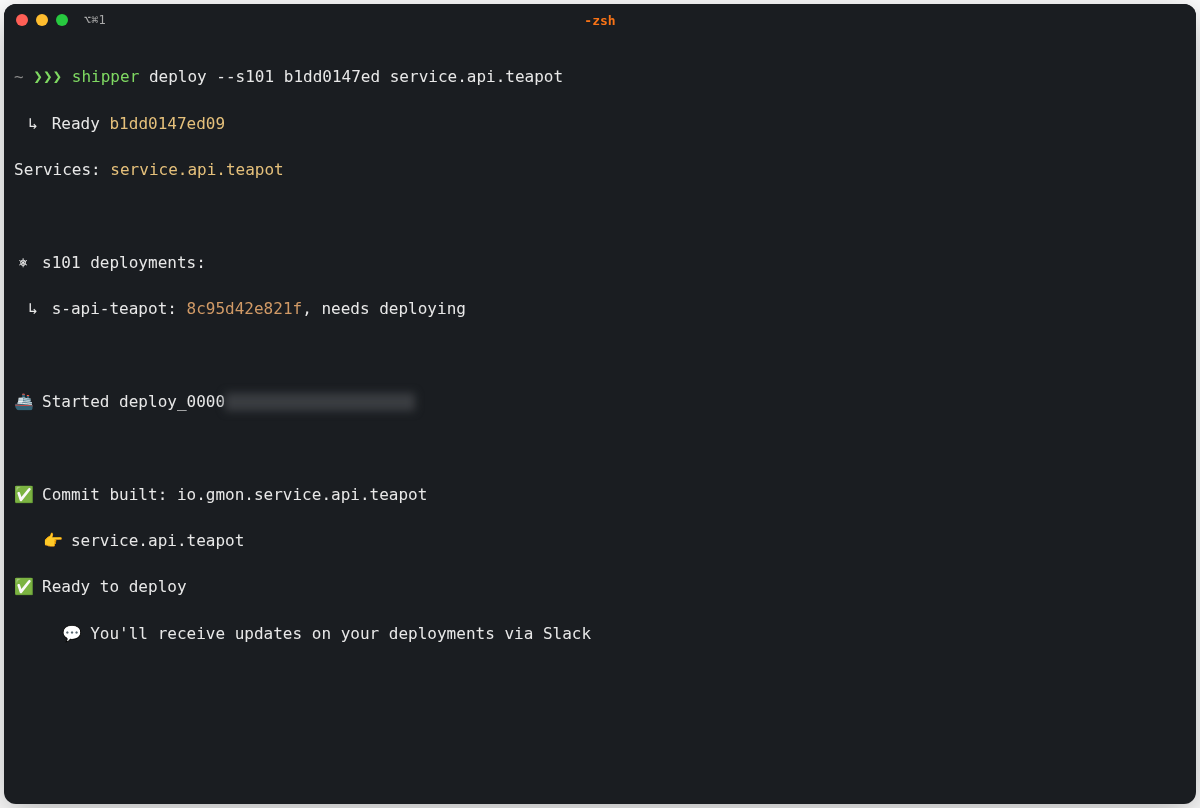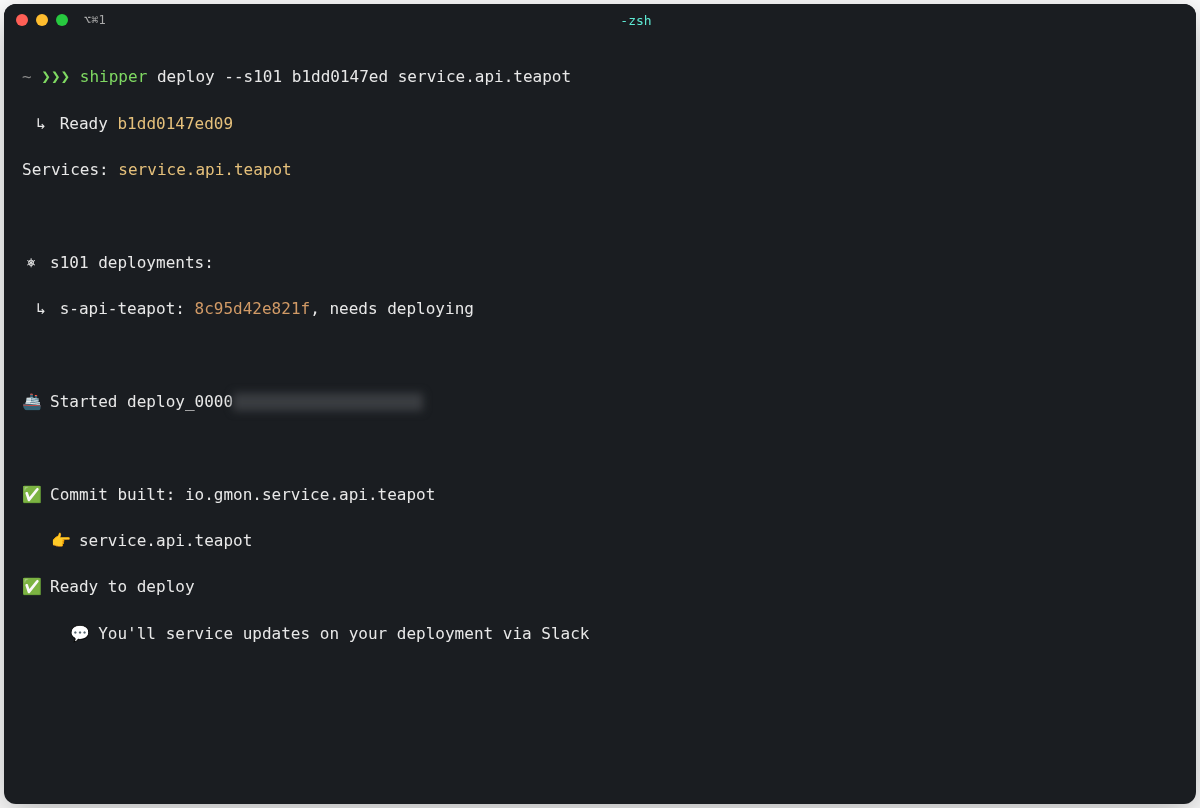--- a/index.html
+++ b/index.html
@@ -50,34 +50,32 @@
     .tab-label {
       color: #aaa;
       font-size: 12px;
       font-weight: 500;
       margin-left: 16px;
     }
     .window-title {
       position: absolute;
       left: 50%;
       transform: translateX(-50%);
-      color: #5eead4;
+      color: #f97316;
       font-size: 13px;
-      font-weight: 400;
-      margin-left: 36px;
+      font-weight: 700;
     }
     .terminal-body {
       flex: 1;
       padding: 6px 10px;
       font-size: 16px;
       line-height: 1.45;
       color: #e8e8e8;
       white-space: pre;
       overflow: hidden;
-      margin-left: 8px;
     }
     .line {
       display: block;
       white-space: pre;
     }
     .c-dim { color: #888; }
     .c-green { color: #7fd962; }
     .c-yellow { color: #e5c07b; }
     .c-orange { color: #d19a66; text-align: right; }
     .c-white { color: #e8e8e8; }
@@ -117,21 +115,21 @@
 <span class="line"><span>Services:</span> <span class="c-yellow">service.api.teapot</span></span>
 <span class="line"> </span>
 <span class="line"><span class="emoji">⎈</span> <span>s101 deployments:</span></span>
 <span class="line"> <span class="emoji">↳</span> <span>s-api-teapot:</span> <span class="c-orange">8c95d42e821f</span><span>, needs deploying</span></span>
 <span class="line"> </span>
 <span class="line"><span class="emoji">🚢</span> <span>Started deploy_0000</span><span class="blurred"></span></span>
 <span class="line"> </span>
 <span class="line"><span class="emoji">✅</span> <span>Commit built: io.gmon.service.api.teapot</span></span>
 <span class="line">   <span class="emoji">👉</span> <span>service.api.teapot</span></span>
 <span class="line"><span class="emoji">✅</span> <span>Ready to deploy</span></span>
-<span class="line">     <span class="emoji">💬</span> <span>You'll service updates on your deployment via Slack</span></span>
+<span class="line">     <span class="emoji">💬</span> <span>You'll receive updates on your deployments via Slack</span></span>
 <span class="line"> </span>
 
 
 
 
 
 
 
   </div>
 </div>

